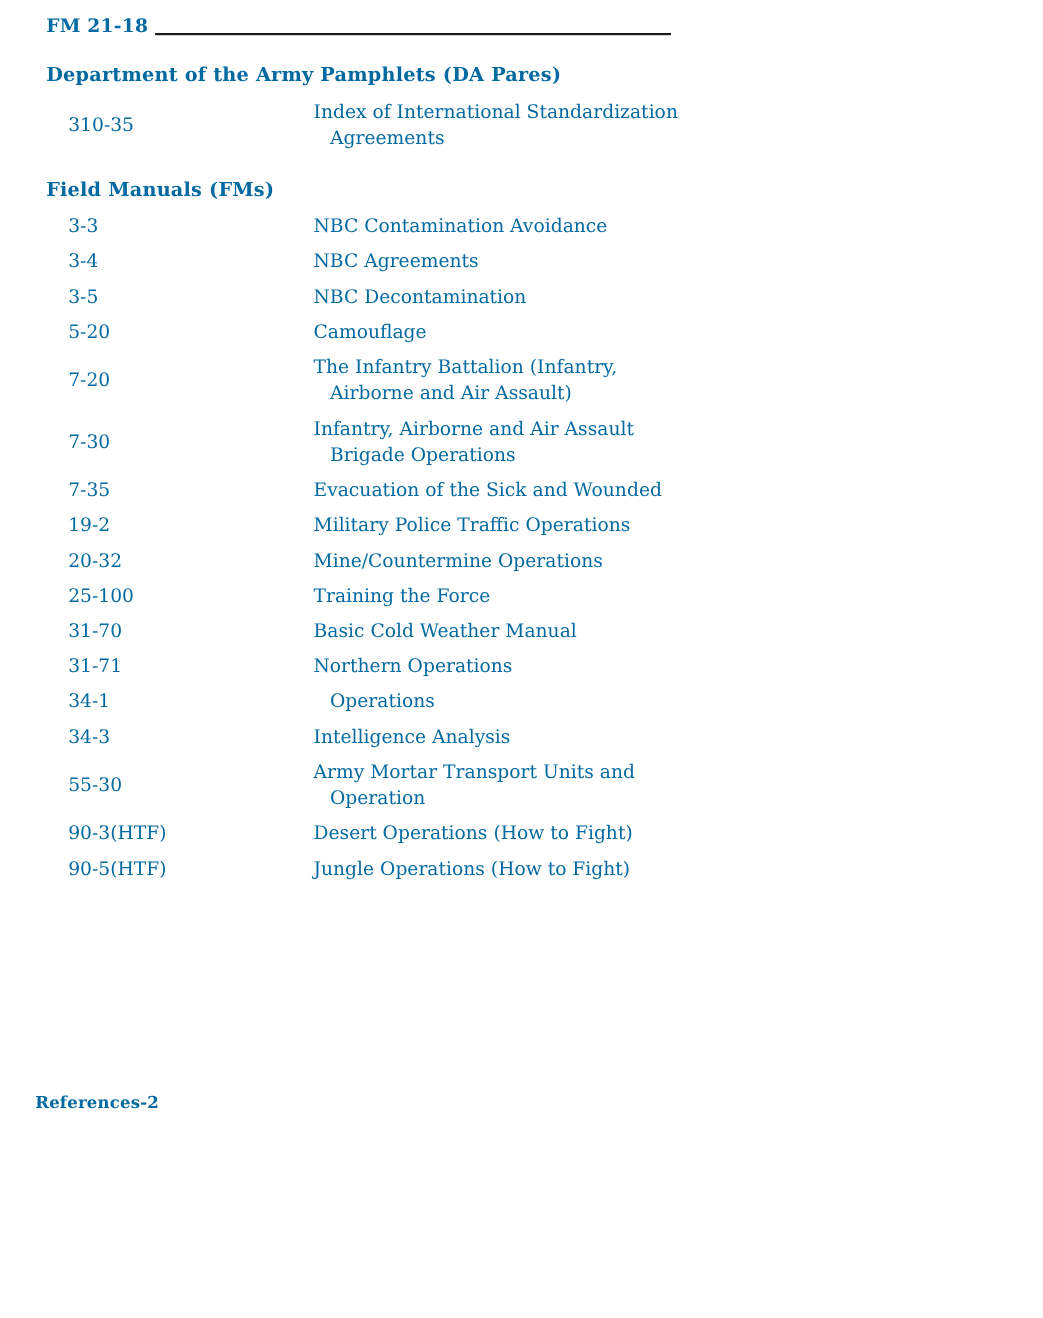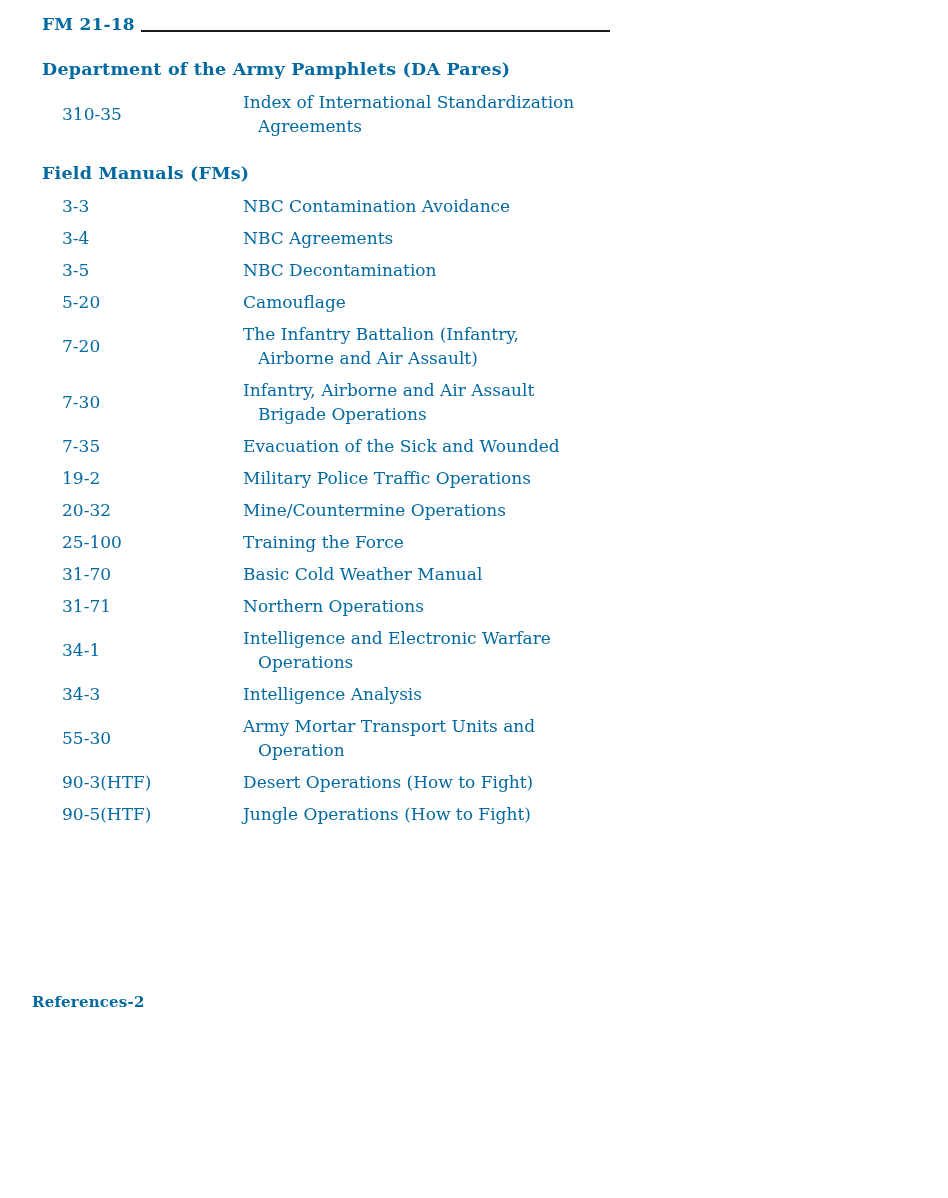--- a/index.html
+++ b/index.html
@@ -61,20 +61,21 @@
     line-height: 24px;
     white-space: nowrap;
   }
   .desc {
     flex: 1;
     font-size: 17px;
     line-height: 24px;
   }
   .line {
     white-space: nowrap;
+    margin-left: 42px;
   }
   .line.cont {
     padding-left: 15px;
   }
   
   .page-footer {
     position: absolute;
     left: 32px;
     top: 993px;
     font-weight: bold;
@@ -189,21 +190,20 @@
     <div class="entry">
       <span class="num">31-71</span>
       <div class="desc">
         <div class="line">Northern Operations</div>
       </div>
     </div>
 
     <div class="entry">
       <span class="num">34-1</span>
       <div class="desc">
-        <div class="line">Intelligence and Electronic Warfare</div>
         <div class="line cont">Operations</div>
       </div>
     </div>
 
     <div class="entry">
       <span class="num">34-3</span>
       <div class="desc">
         <div class="line">Intelligence Analysis</div>
       </div>
     </div>

